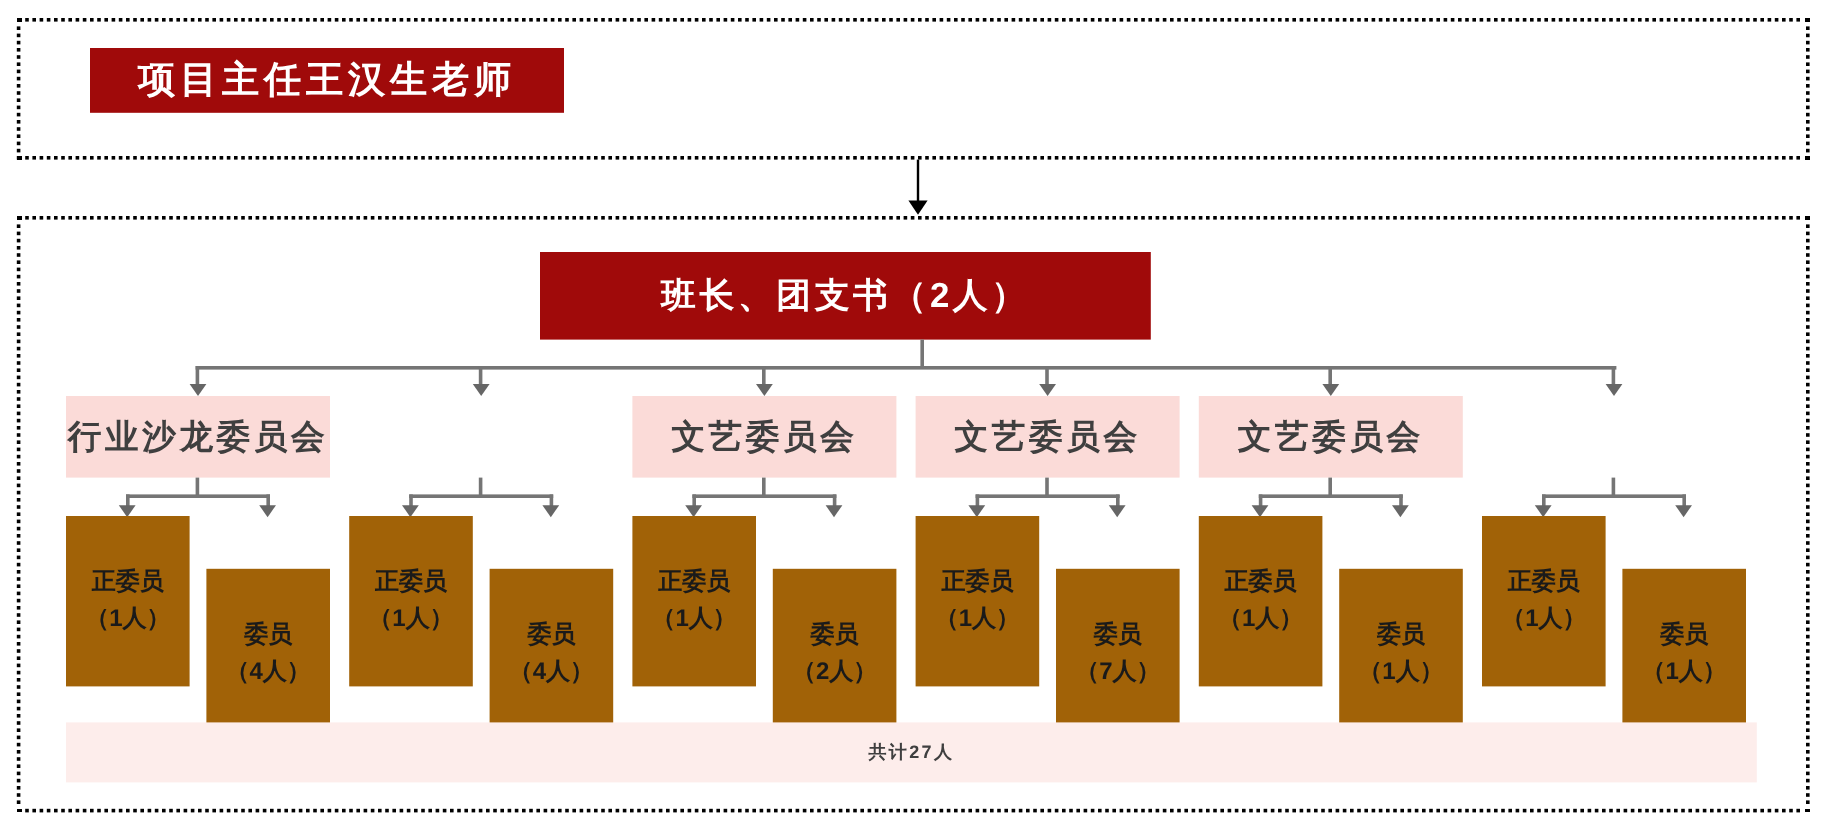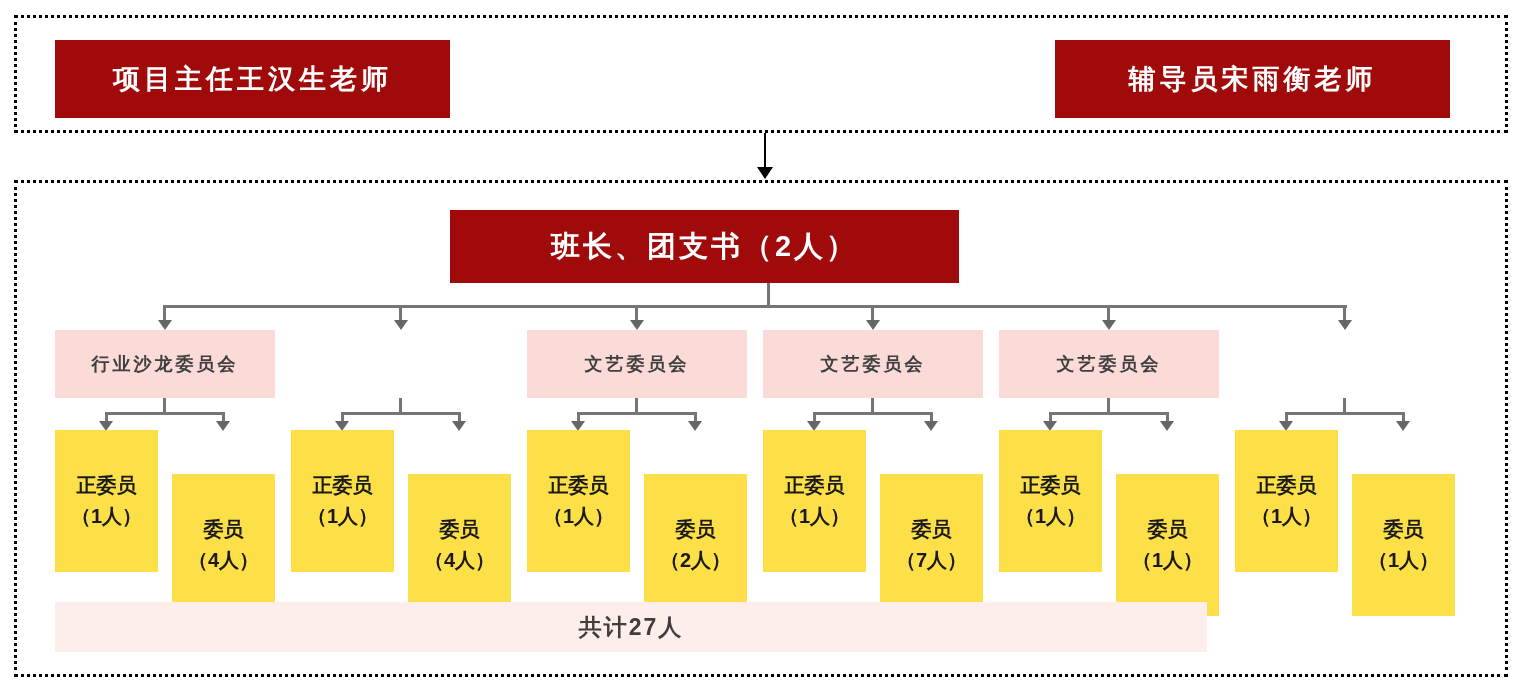--- a/index.html
+++ b/index.html
@@ -5,69 +5,66 @@
   html,body{margin:0;padding:0;background:#ffffff;}
   #page{position:relative;width:1523px;height:691px;background:#ffffff;overflow:hidden;
         font-family:"Liberation Sans", sans-serif;}
 
   .dotted-frame{position:absolute;box-sizing:border-box;border:3px dotted #000;background:transparent;}
   #frame-top{left:14px;top:15px;width:1494px;height:118px;}
   #frame-main{left:14px;top:180px;width:1494px;height:497px;}
 
   .red-box{position:absolute;background:#A00A0A;display:flex;align-items:center;justify-content:center;
            color:#fff;font-weight:bold;text-align:center;}
-  .faculty{top:40px;width:395px;height:78px;font-size:27px;letter-spacing:4px;}
+  .faculty{top:40px;width:395px;height:54px;font-size:31px;letter-spacing:4px;margin-left:20px;}
   #faculty-0{left:55px;} #faculty-1{left:555px;} #faculty-2{left:1055px;}
   #leader-box{left:450px;top:210px;width:509px;height:73px;font-size:29px;letter-spacing:3px;}
 
   
   #mid-arrow-line{position:absolute;left:764px;top:133px;width:2px;height:36px;background:#000;}
   #mid-arrow-head{position:absolute;left:757px;top:167px;width:0;height:0;
                   border-left:8px solid transparent;border-right:8px solid transparent;border-top:12px solid #000;}
 
   
   .gline{position:absolute;background:#757575;}
   #leader-stem{left:767px;top:283px;width:3px;height:24px;}
   #bus{left:163px;top:305px;width:1184px;height:3px;}
   .bus-drop{top:305px;width:3px;height:16px;}
   .bus-arrow{position:absolute;top:320px;width:0;height:0;
              border-left:7px solid transparent;border-right:7px solid transparent;border-top:10px solid #666;}
 
   
   .col{position:absolute;top:330px;width:220px;height:243px;}
   .pink-box{position:absolute;left:0;top:0;width:220px;height:68px;background:#FBDBD8;
             display:flex;align-items:center;justify-content:center;
-            color:#3F3F3F;font-weight:bold;font-size:18px;letter-spacing:3px;white-space:nowrap;}
+            color:#3F3F3F;font-weight:bold;font-size:28px;letter-spacing:3px;white-space:nowrap;}
   .f-stem{position:absolute;left:108px;top:68px;width:3px;height:16px;background:#757575;}
   .f-h{position:absolute;left:50px;top:82px;width:120px;height:3px;background:#757575;}
   .f-drop{position:absolute;top:82px;width:3px;height:11px;background:#757575;}
   .f-drop.d1{left:50px;} .f-drop.d2{left:167px;}
   .f-arrow{position:absolute;top:91px;width:0;height:0;
            border-left:7px solid transparent;border-right:7px solid transparent;border-top:10px solid #666;}
   .f-arrow.a1{left:44px;} .f-arrow.a2{left:161px;}
-  .gray-box{position:absolute;top:100px;width:103px;height:142px;background:#fde047;
+  .gray-box{position:absolute;top:100px;width:103px;height:142px;background:#a16207;
             display:flex;flex-direction:column;align-items:center;justify-content:center;
             color:#1A1A1A;font-weight:bold;font-size:20px;line-height:1.55;white-space:nowrap;}
   .gray-box.g1{left:0;} .gray-box.g2{left:117px;margin-top:44px;}
 
-  #total-strip{position:absolute;left:55px;top:602px;width:1152px;height:50px;background:#FDEDEB;
+  #total-strip{position:absolute;left:55px;top:602px;width:1409px;height:50px;background:#FDEDEB;
                display:flex;align-items:center;justify-content:center;
-               color:#3F3F3F;font-weight:bold;font-size:23px;letter-spacing:2px;}
+               color:#3F3F3F;font-weight:bold;font-size:15px;letter-spacing:2px;}
 </style>
 </head>
 <body>
 
 <div id="page">
 
   <div id="frame-top" class="dotted-frame"></div>
   <div id="faculty-0" class="red-box faculty">
     <span>项目主任王汉生老师</span>
-  </div>
-  <div id="faculty-2" class="red-box faculty">
-    <span>辅导员宋雨衡老师</span>
   </div>
 
   <div id="mid-arrow-line"></div>
   <div id="mid-arrow-head"></div>
 
   <div id="frame-main" class="dotted-frame"></div>
 
   <div id="leader-box" class="red-box">
     <span>班长、团支书（2人）</span>
   </div>

